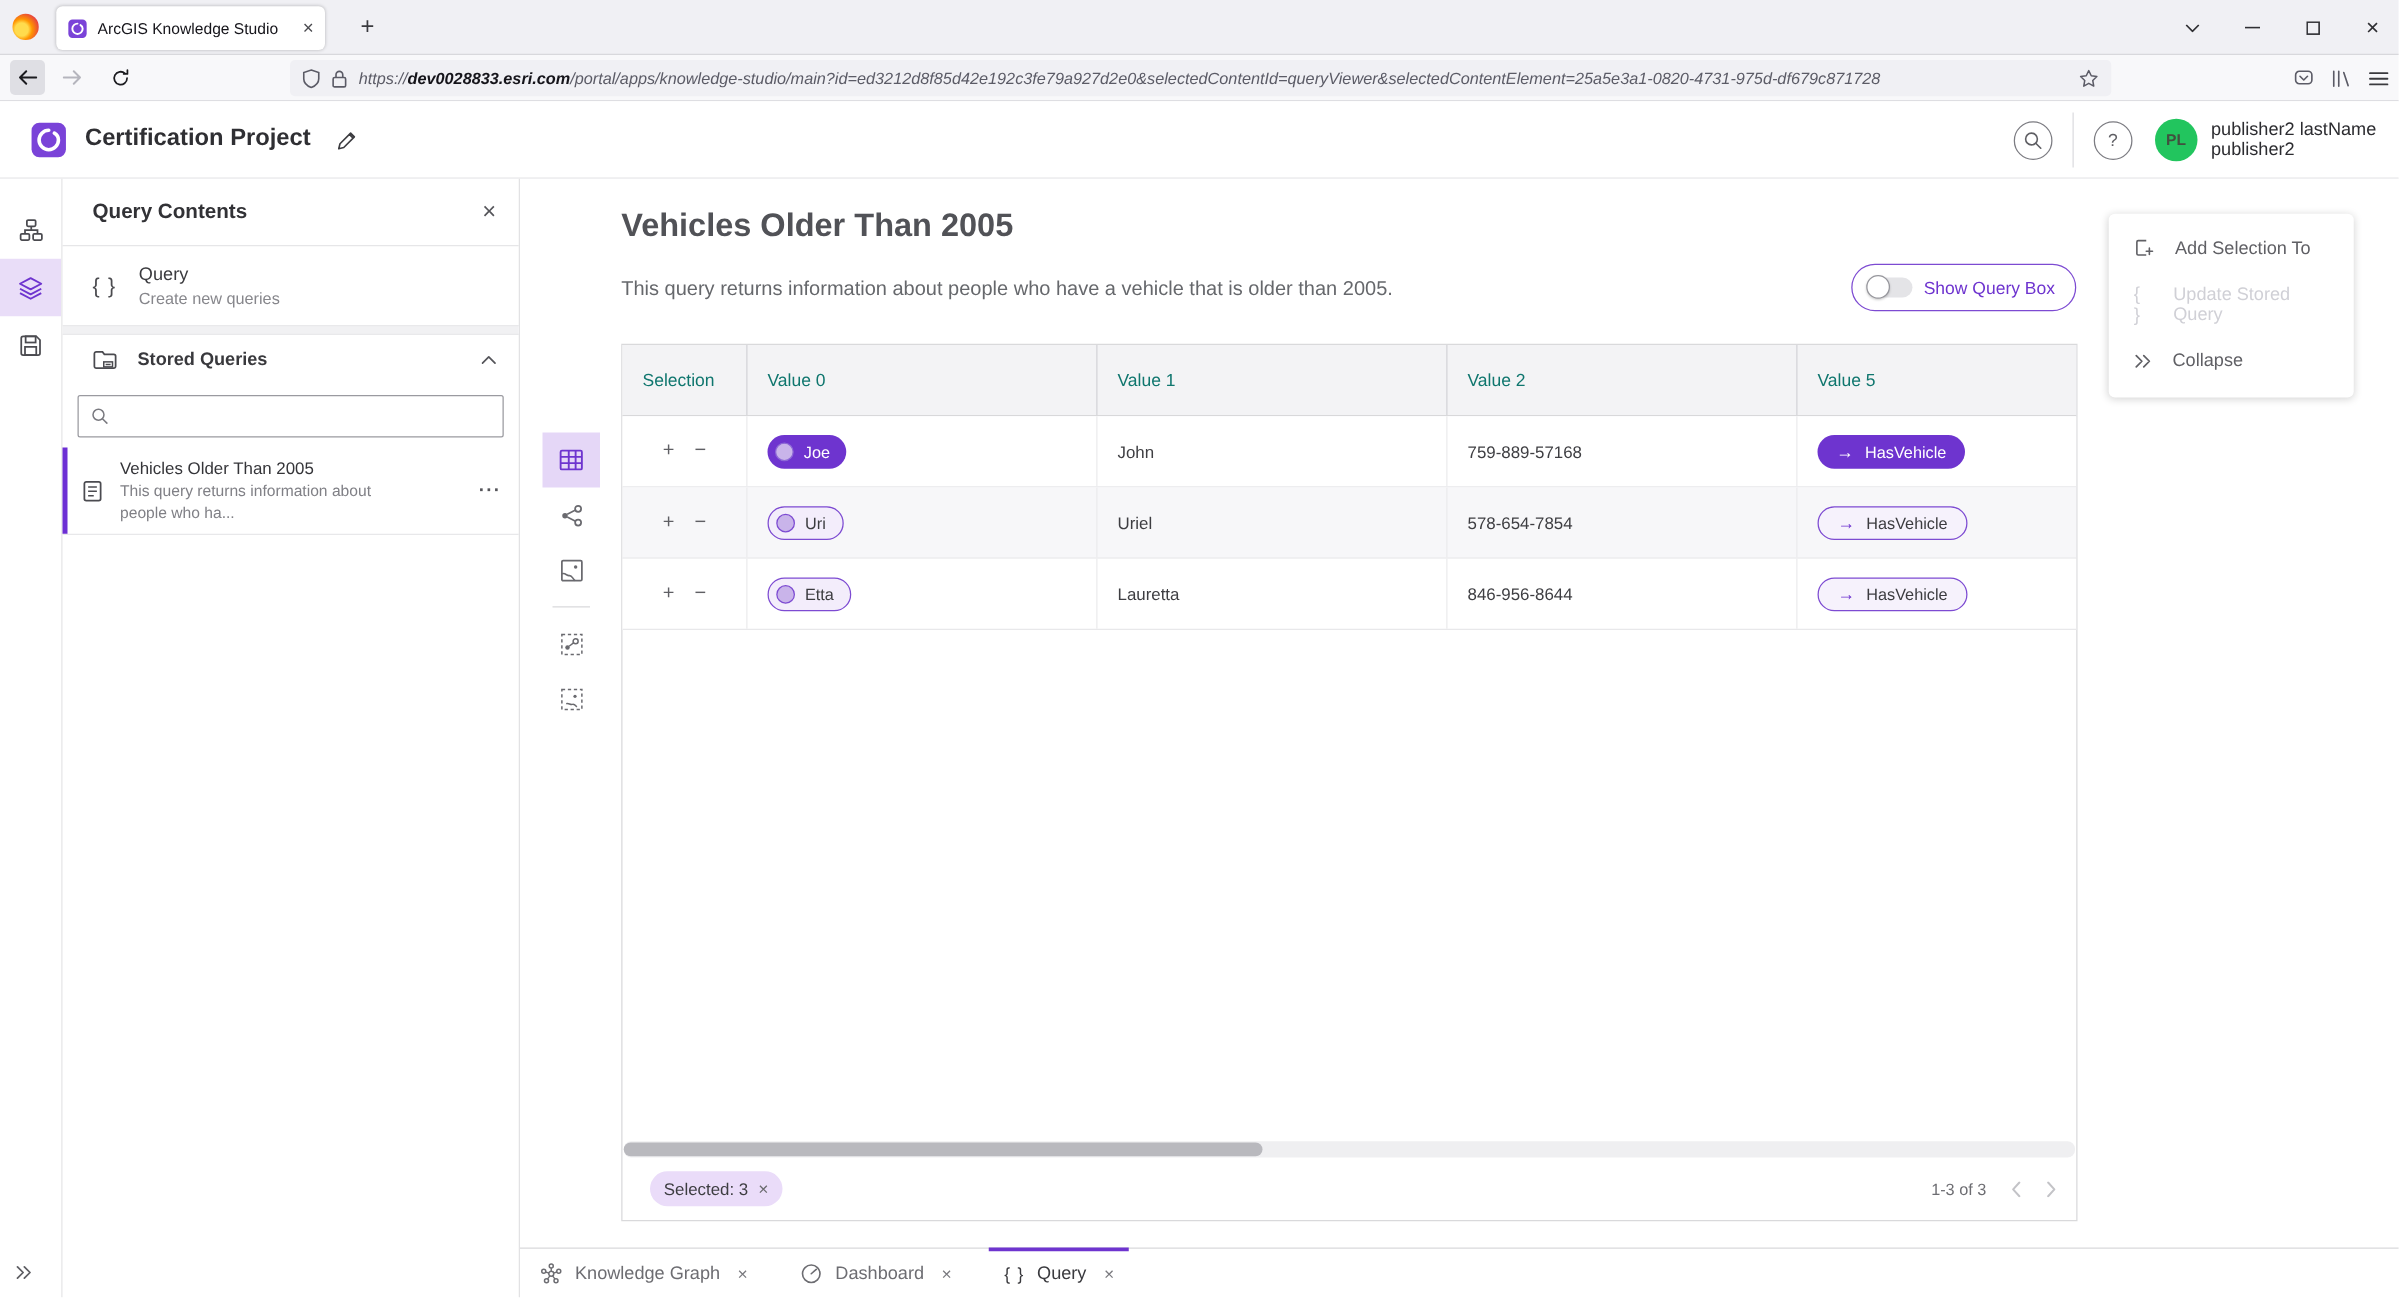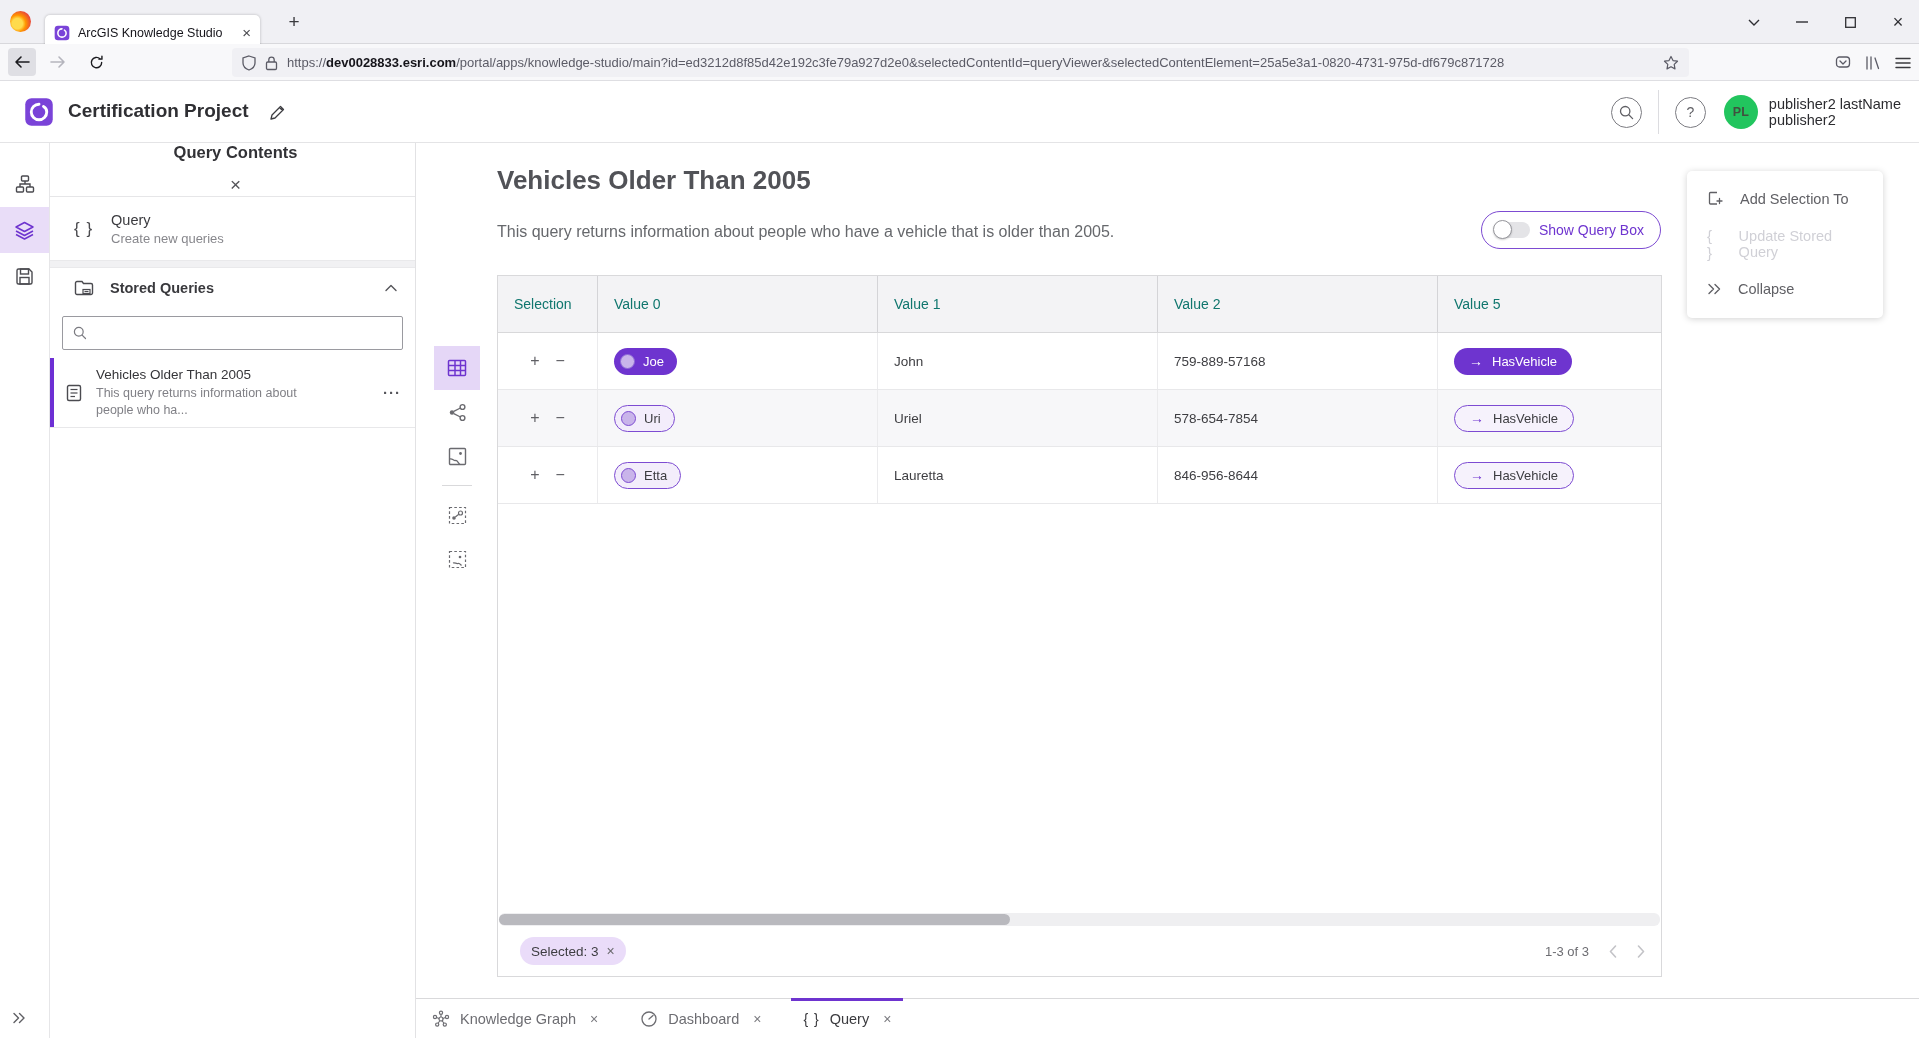--- a/index.html
+++ b/index.html
@@ -4,38 +4,38 @@
 <style>
   * { margin:0; padding:0; box-sizing:border-box; }
   html,body { width:1919px; height:1038px; overflow:hidden; }
   body { font-family:"Liberation Sans", sans-serif; background:#fff; color:#3a3a3e; }
   .screen { position:relative; width:1919px; height:1038px; background:#fff; }
 
   
   .titlebar { position:absolute; left:0; top:0; width:100%; height:44px; background:#f0f0f4; border-bottom:1px solid #d8d8dc; }
   .ff-logo { position:absolute; left:10px; top:11px; width:21px; height:21px; border-radius:50%;
              background:radial-gradient(circle at 35% 60%, #ffdb4d 0 28%, #ff9500 45%, #e8453c 75%, #b5007f 100%); }
-  .btab { position:absolute; left:45px; top:15px; width:215px; height:35px; background:#fff; border-radius:5px;
+  .btab { position:absolute; left:45px; top:5px; width:215px; height:35px; background:#fff; border-radius:5px;
           box-shadow:0 0 3px rgba(0,0,0,.25); display:flex; align-items:center; padding:16px 9px; gap:8px; }
   .btab-title { font-size:12.5px; color:#15141a; flex:1; white-space:nowrap; overflow:hidden; }
   .btab-close { color:#4a4a4f; font-size:15px; cursor:default; }
   .newtab { position:absolute; left:280px; top:8px; font-size:19px; color:#3a3a3e; width:28px; height:28px;
             display:flex; align-items:center; justify-content:center; }
   .wincontrols { position:absolute; right:6px; top:0; height:44px; display:flex; align-items:center; gap:18px; }
   .wc { width:30px; height:30px; display:flex; align-items:center; justify-content:center; color:#2f2f33; font-size:14px; }
 
   .favicon-sq { width:16px; height:16px; flex:0 0 16px; }
 
   
   .navbar { position:absolute; left:0; top:44px; width:100%; height:37px; background:#f8f8fa; border-bottom:1px solid #dedee2;
             display:flex; align-items:center; }
   .navbtn { width:28px; height:28px; border-radius:4px; display:flex; align-items:center; justify-content:center; }
   .navbtn.back { margin-left:8px; background:#dfdfe4; }
   .urlbar { position:absolute; left:232px; top:4px; width:1457px; height:29px; background:#f0f0f4; border-radius:4px;
-            display:flex; align-items:center; padding:0 10px; gap:9px; }
+            display:flex; align-items:center; padding:0 10px; gap:9px;font-style:italic; }
   .url-text { flex:1; font-size:13px; white-space:nowrap; overflow:hidden; color:#5b5b66; }
   .u-dark { color:#15141a; font-weight:700; }
   .nav-actions { position:absolute; right:8px; top:4px; display:flex; gap:14px; align-items:center; height:29px; }
 
   
   .appheader { position:absolute; left:0; top:81px; width:100%; height:62px; background:#fff; border-bottom:1px solid #e4e4e6; }
   .applogo { position:absolute; left:24px; top:16px; width:30px; height:30px; }
   .proj-title { position:absolute; left:68px; top:19px; font-size:19px; font-weight:700; color:#2f2f33; }
   .pencil-btn { position:absolute; left:264px; top:18px; width:26px; height:26px; display:flex; align-items:center; justify-content:center; }
   .hdr-right { position:absolute; right:0; top:0; height:62px; display:flex; align-items:center; }
@@ -48,21 +48,21 @@
 
   
   .rail { position:absolute; left:0; top:143px; width:49px; height:895px; background:#fff; }
   .rail-item { width:49px; height:46px; display:flex; align-items:center; justify-content:center; color:#4b4b50; }
   .rail-item.active { background:#e9ddf8; color:#6e34cf; }
   .rail-expand { position:absolute; left:12px; bottom:14px; color:#5f5f64; }
 
   
   .panel { position:absolute; left:49px; top:143px; width:367px; height:895px; background:#fff;
            border-left:1px solid #e6e6e8; border-right:1px solid #e2e2e4; }
-  .p-header { height:54px; display:flex; align-items:center; padding:0 18px 0 24px; border-bottom:1px solid #e6e6e8;flex-direction:column; }
+  .p-header { height:54px; display:flex; align-items:center; padding:0 18px 0 24px; border-bottom:1px solid #e6e6e8; }
   .p-title { flex:1; font-size:16.5px; font-weight:700; color:#323236; }
   .p-close { color:#55555a; font-size:17px; }
   .p-item { height:63px; display:flex; align-items:center; padding:0 24px; gap:18px; }
   .braces { font-size:17px; color:#4b4b4f; letter-spacing:1px; }
   .p-item-title { font-size:14.5px; color:#3b3b3f; }
   .p-item-sub { font-size:13px; color:#87878c; margin-top:3px; }
   .p-band { height:8px; background:#f1f1f3; border-top:1px solid #e9e9eb; border-bottom:1px solid #e9e9eb; }
   .p-sq-header { height:40px; display:flex; align-items:center; padding:0 18px 0 24px; gap:16px; }
   .p-sq-title { flex:1; font-size:14.5px; font-weight:700; color:#39393d; }
   .p-search { margin:8px 12px 8px 12px; height:34px; border:1px solid #9a9aa0; border-radius:2px; display:flex;

